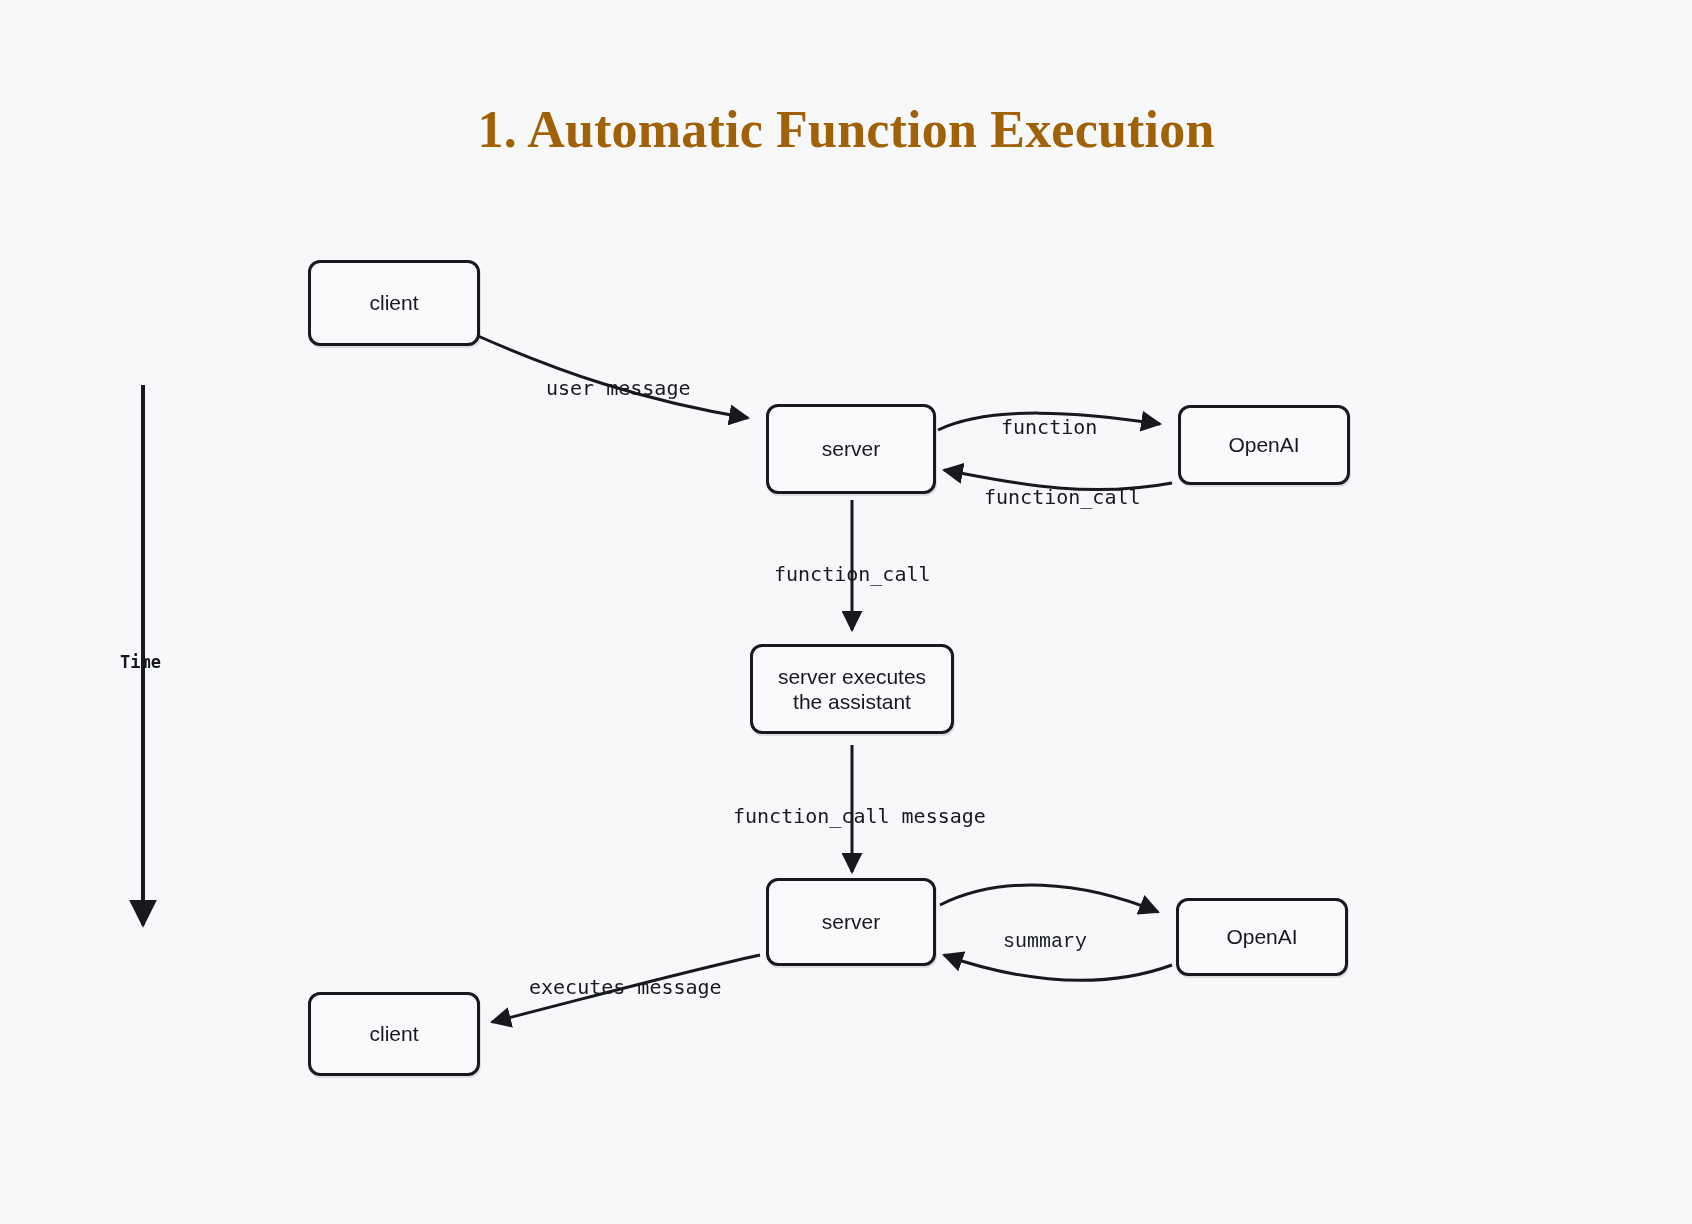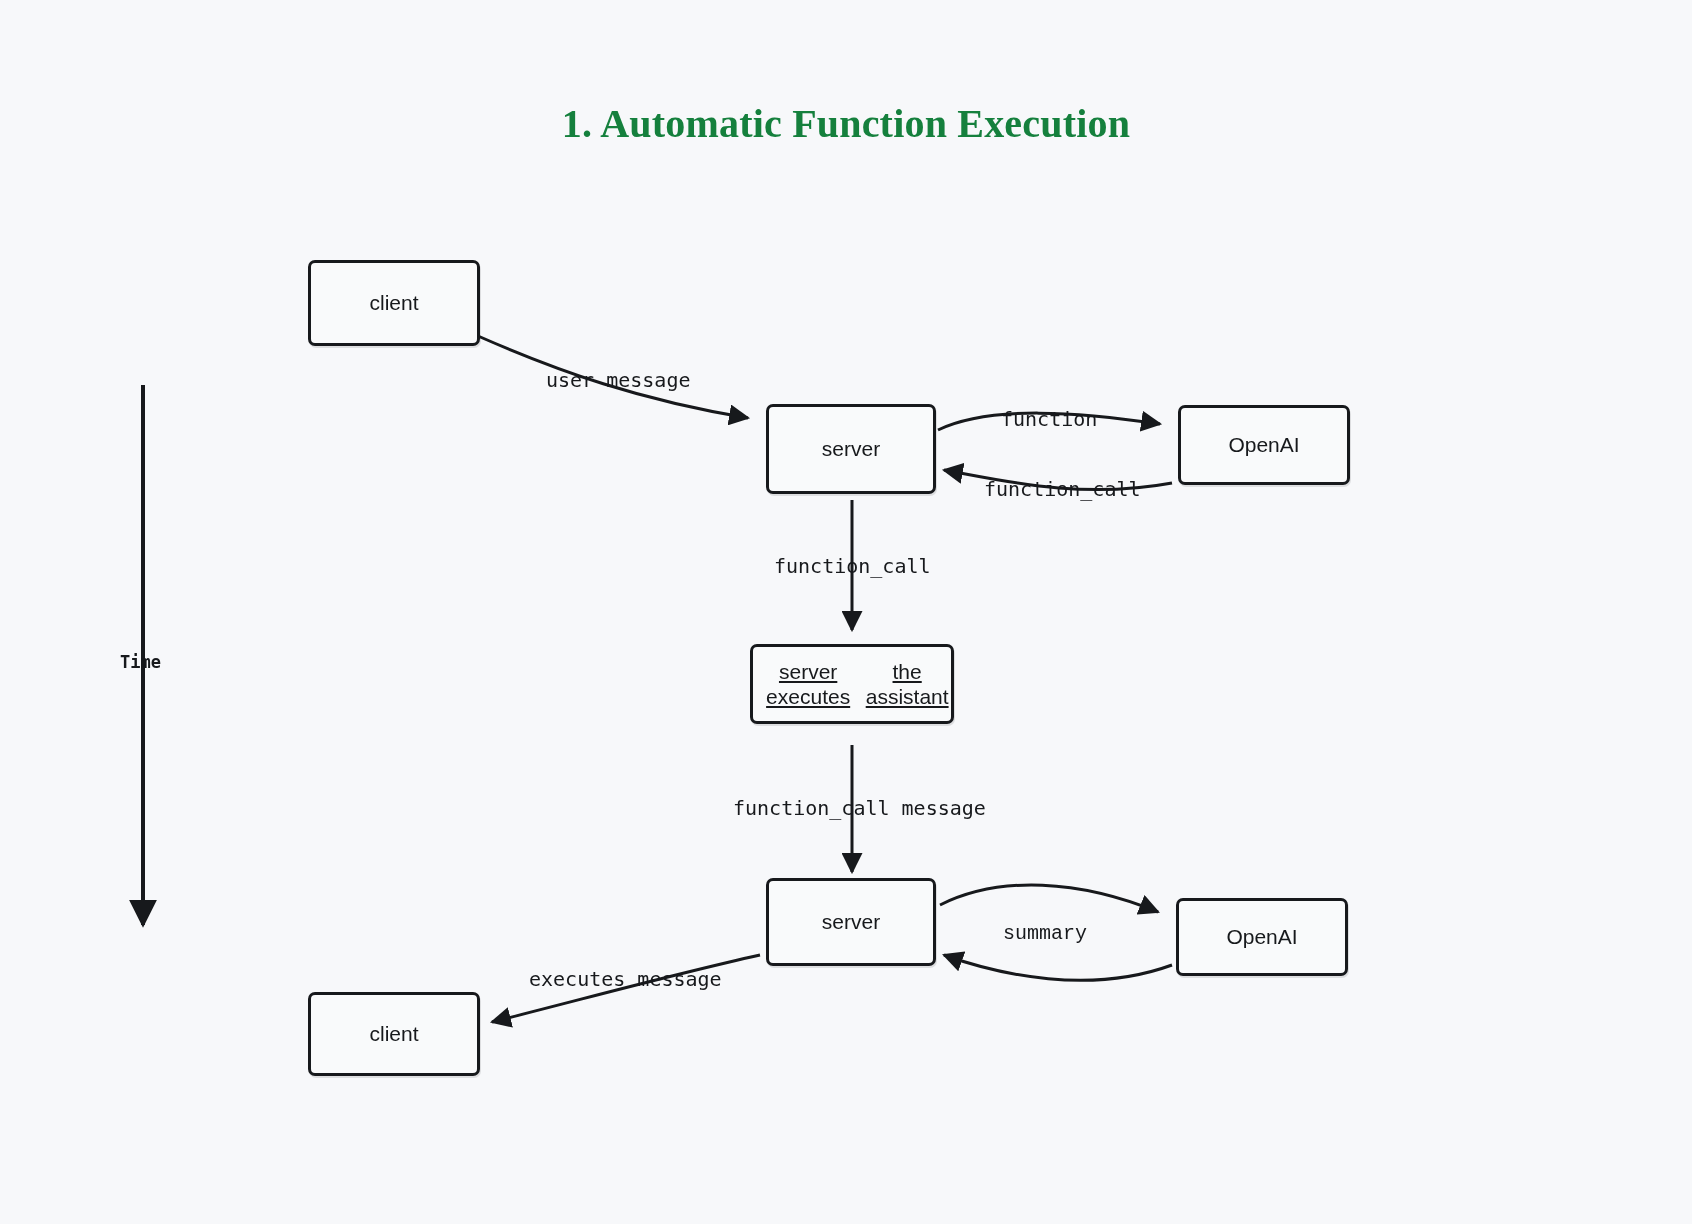--- a/index.html
+++ b/index.html
@@ -23,46 +23,47 @@
     height: 1224px;
   }
   .title {
     position: absolute;
     left: 0;
     top: 100px;
     width: 1692px;
     text-align: center;
     font-family: "Liberation Serif", serif;
     font-weight: bold;
-    font-size: 40px;
-    color: #15803d;
+    font-size: 52px;
+    color: #a16207;
     letter-spacing: 0.2px;
   }
   .node {
     position: absolute;
     box-sizing: border-box;
     background: #f9fafb;
     border: 3px solid #17191c;
-    border-radius: 7px;
+    border-radius: 12px;
     display: flex;
     align-items: center;
     justify-content: center;
     text-align: center;
     color: #17191c;
     font-size: 21px;
     line-height: 1.2;
     font-family: "Liberation Sans", sans-serif;
     box-shadow: 1px 2px 0 rgba(0,0,0,0.10);
   }
   .edge-label {
     position: absolute;
     font-family: "DejaVu Sans Mono", monospace;
     font-size: 20px;
     color: #17191c;
     white-space: nowrap;
+    margin-top: 8px;
   }
   .axis-label {
     position: absolute;
     font-family: "DejaVu Sans Mono", monospace;
     font-weight: bold;
     font-size: 17px;
     color: #17191c;
     white-space: nowrap;
   }
 </style>
@@ -108,21 +109,21 @@
   </div>
 
   <div class="node" style="left:766px; top:404px; width:170px; height:90px;">
     <span>server</span>
   </div>
 
   <div class="node" style="left:1178px; top:405px; width:172px; height:80px;">
     <span>OpenAI</span>
   </div>
 
-  <div class="node" style="left:750px; top:644px; width:204px; height:80px; text-decoration:underline;">
+  <div class="node" style="left:750px; top:644px; width:204px; height:90px; flex-direction:column;">
     <span>server executes</span>
     <span>the assistant</span>
   </div>
 
   <div class="node" style="left:766px; top:878px; width:170px; height:88px;">
     <span>server</span>
   </div>
 
   <div class="node" style="left:1176px; top:898px; width:172px; height:78px;">
     <span>OpenAI</span>

